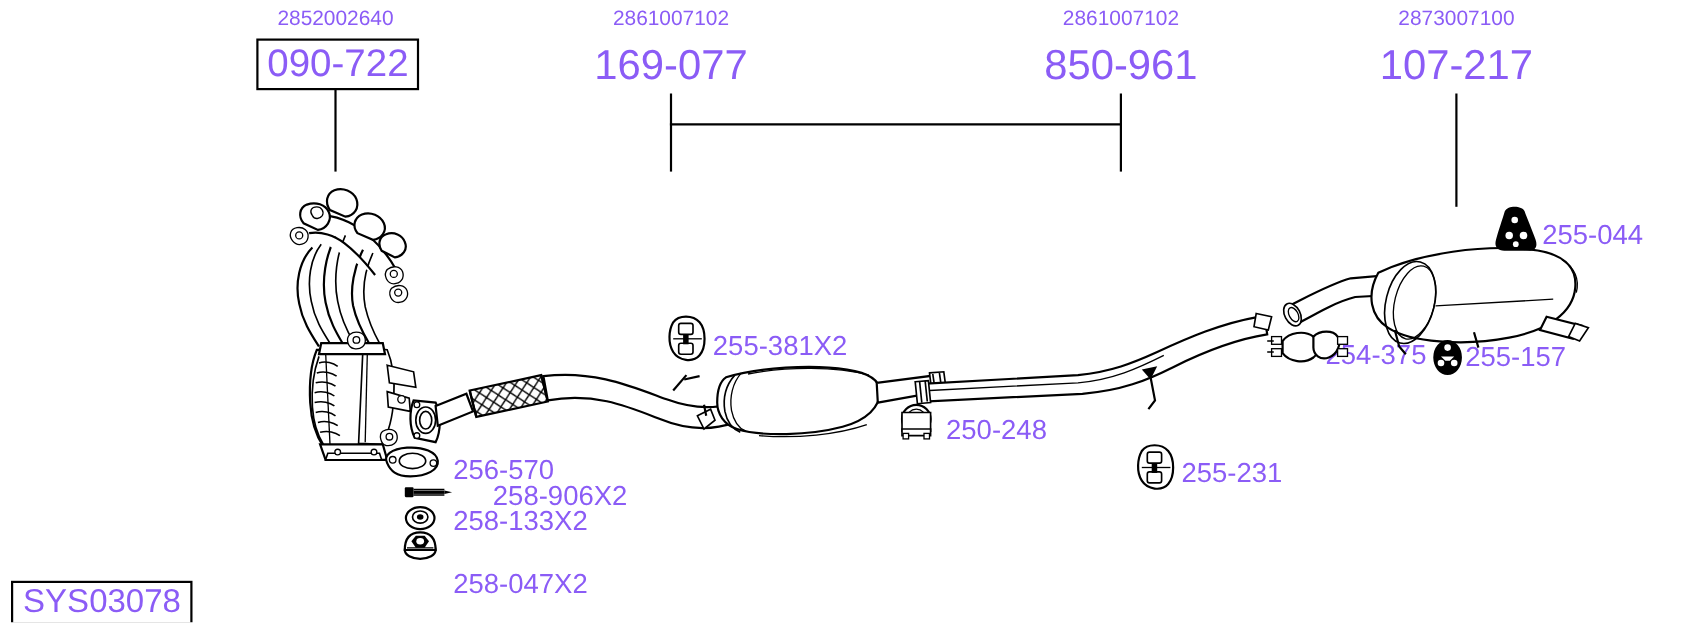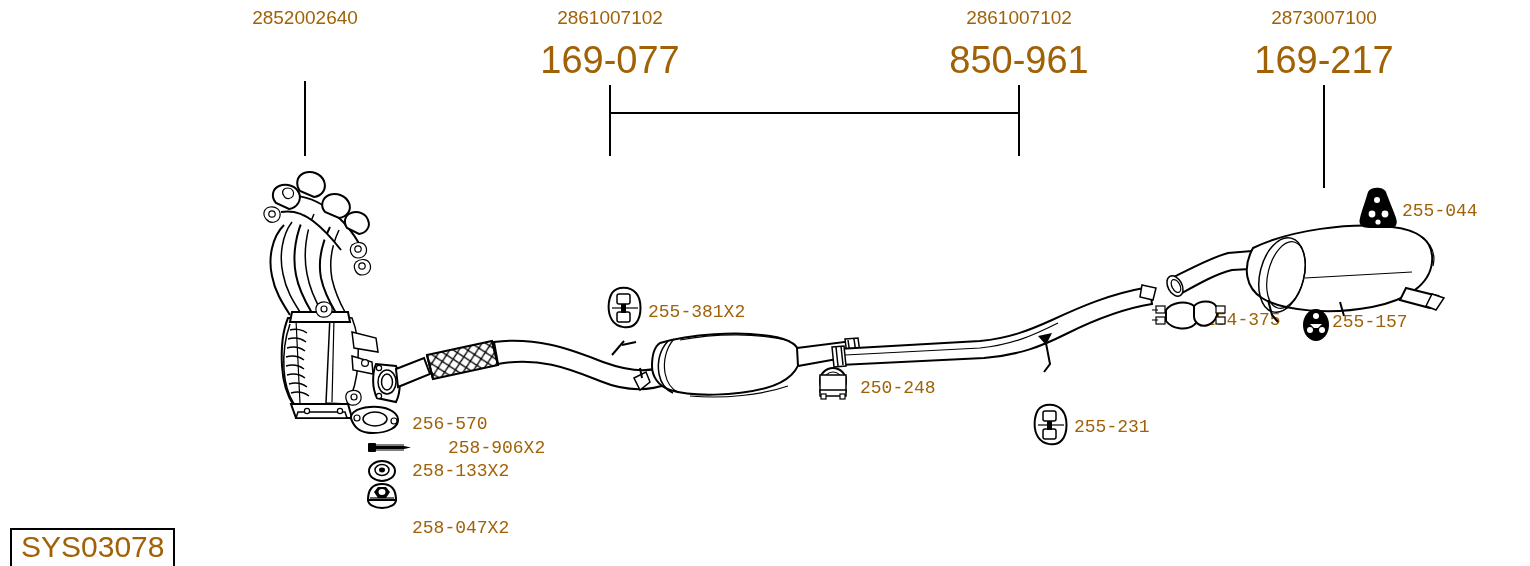--- a/index.html
+++ b/index.html
@@ -23,67 +23,67 @@
     position: absolute;
     left: 0;
     top: 0;
     width: 1530px;
     height: 566px;
   }
   .txt {
     position: absolute;
     white-space: nowrap;
     line-height: 1;
-    color: #a16207;
+    color: #8b5cf6;
   }
   
   .code-small {
     font-size: 19px;
     letter-spacing: 0px;
   }
   
   .code-big {
     font-size: 38px;
   }
   
   .code-boxed {
     font-size: 35px;
     border: 2px solid #000;
     padding: 3px 8px 5px 8px;
     background: #fff;
   }
   
   .callout {
-    font-size: 18px;
-    font-family: Liberation Mono, monospace;
+    font-size: 25px;
   }
   
   .sysid {
     font-size: 30px;
     border: 2px solid #000;
     padding: 2px 9px 4px 9px;
     background: #fff;
   }
   .center-txt { transform: translateX(-50%); }
 </style>
 </head>
 <body>
 
 <div id="canvas">
 
   <div class="txt code-small center-txt" style="left:305px; top:8px;">2852002640</div>
+  <div class="txt code-boxed" style="left:233px; top:35px;">090-722</div>
 
   <div class="txt code-small center-txt" style="left:610px; top:8px;">2861007102</div>
   <div class="txt code-big center-txt" style="left:610px; top:41px;">169-077</div>
 
   <div class="txt code-small center-txt" style="left:1019px; top:8px;">2861007102</div>
   <div class="txt code-big center-txt" style="left:1019px; top:41px;">850-961</div>
 
   <div class="txt code-small center-txt" style="left:1324px; top:8px;">2873007100</div>
-  <div class="txt code-big center-txt" style="left:1324px; top:41px;">169-217</div>
+  <div class="txt code-big center-txt" style="left:1324px; top:41px;">107-217</div>
 
   <div class="txt callout" style="left:648px; top:303px;">255-381X2</div>
   <div class="txt callout" style="left:860px; top:379px;">250-248</div>
   <div class="txt callout" style="left:1074px; top:418px;">255-231</div>
   <div class="txt callout" style="left:1205px; top:311px;">254-375</div>
   <div class="txt callout" style="left:1402px; top:202px;">255-044</div>
   <div class="txt callout" style="left:1332px; top:313px;">255-157</div>
 
   <div class="txt callout" style="left:412px; top:415px;">256-570</div>
   <div class="txt callout" style="left:412px; top:439px;margin-left:36px;">258-906X2</div>

